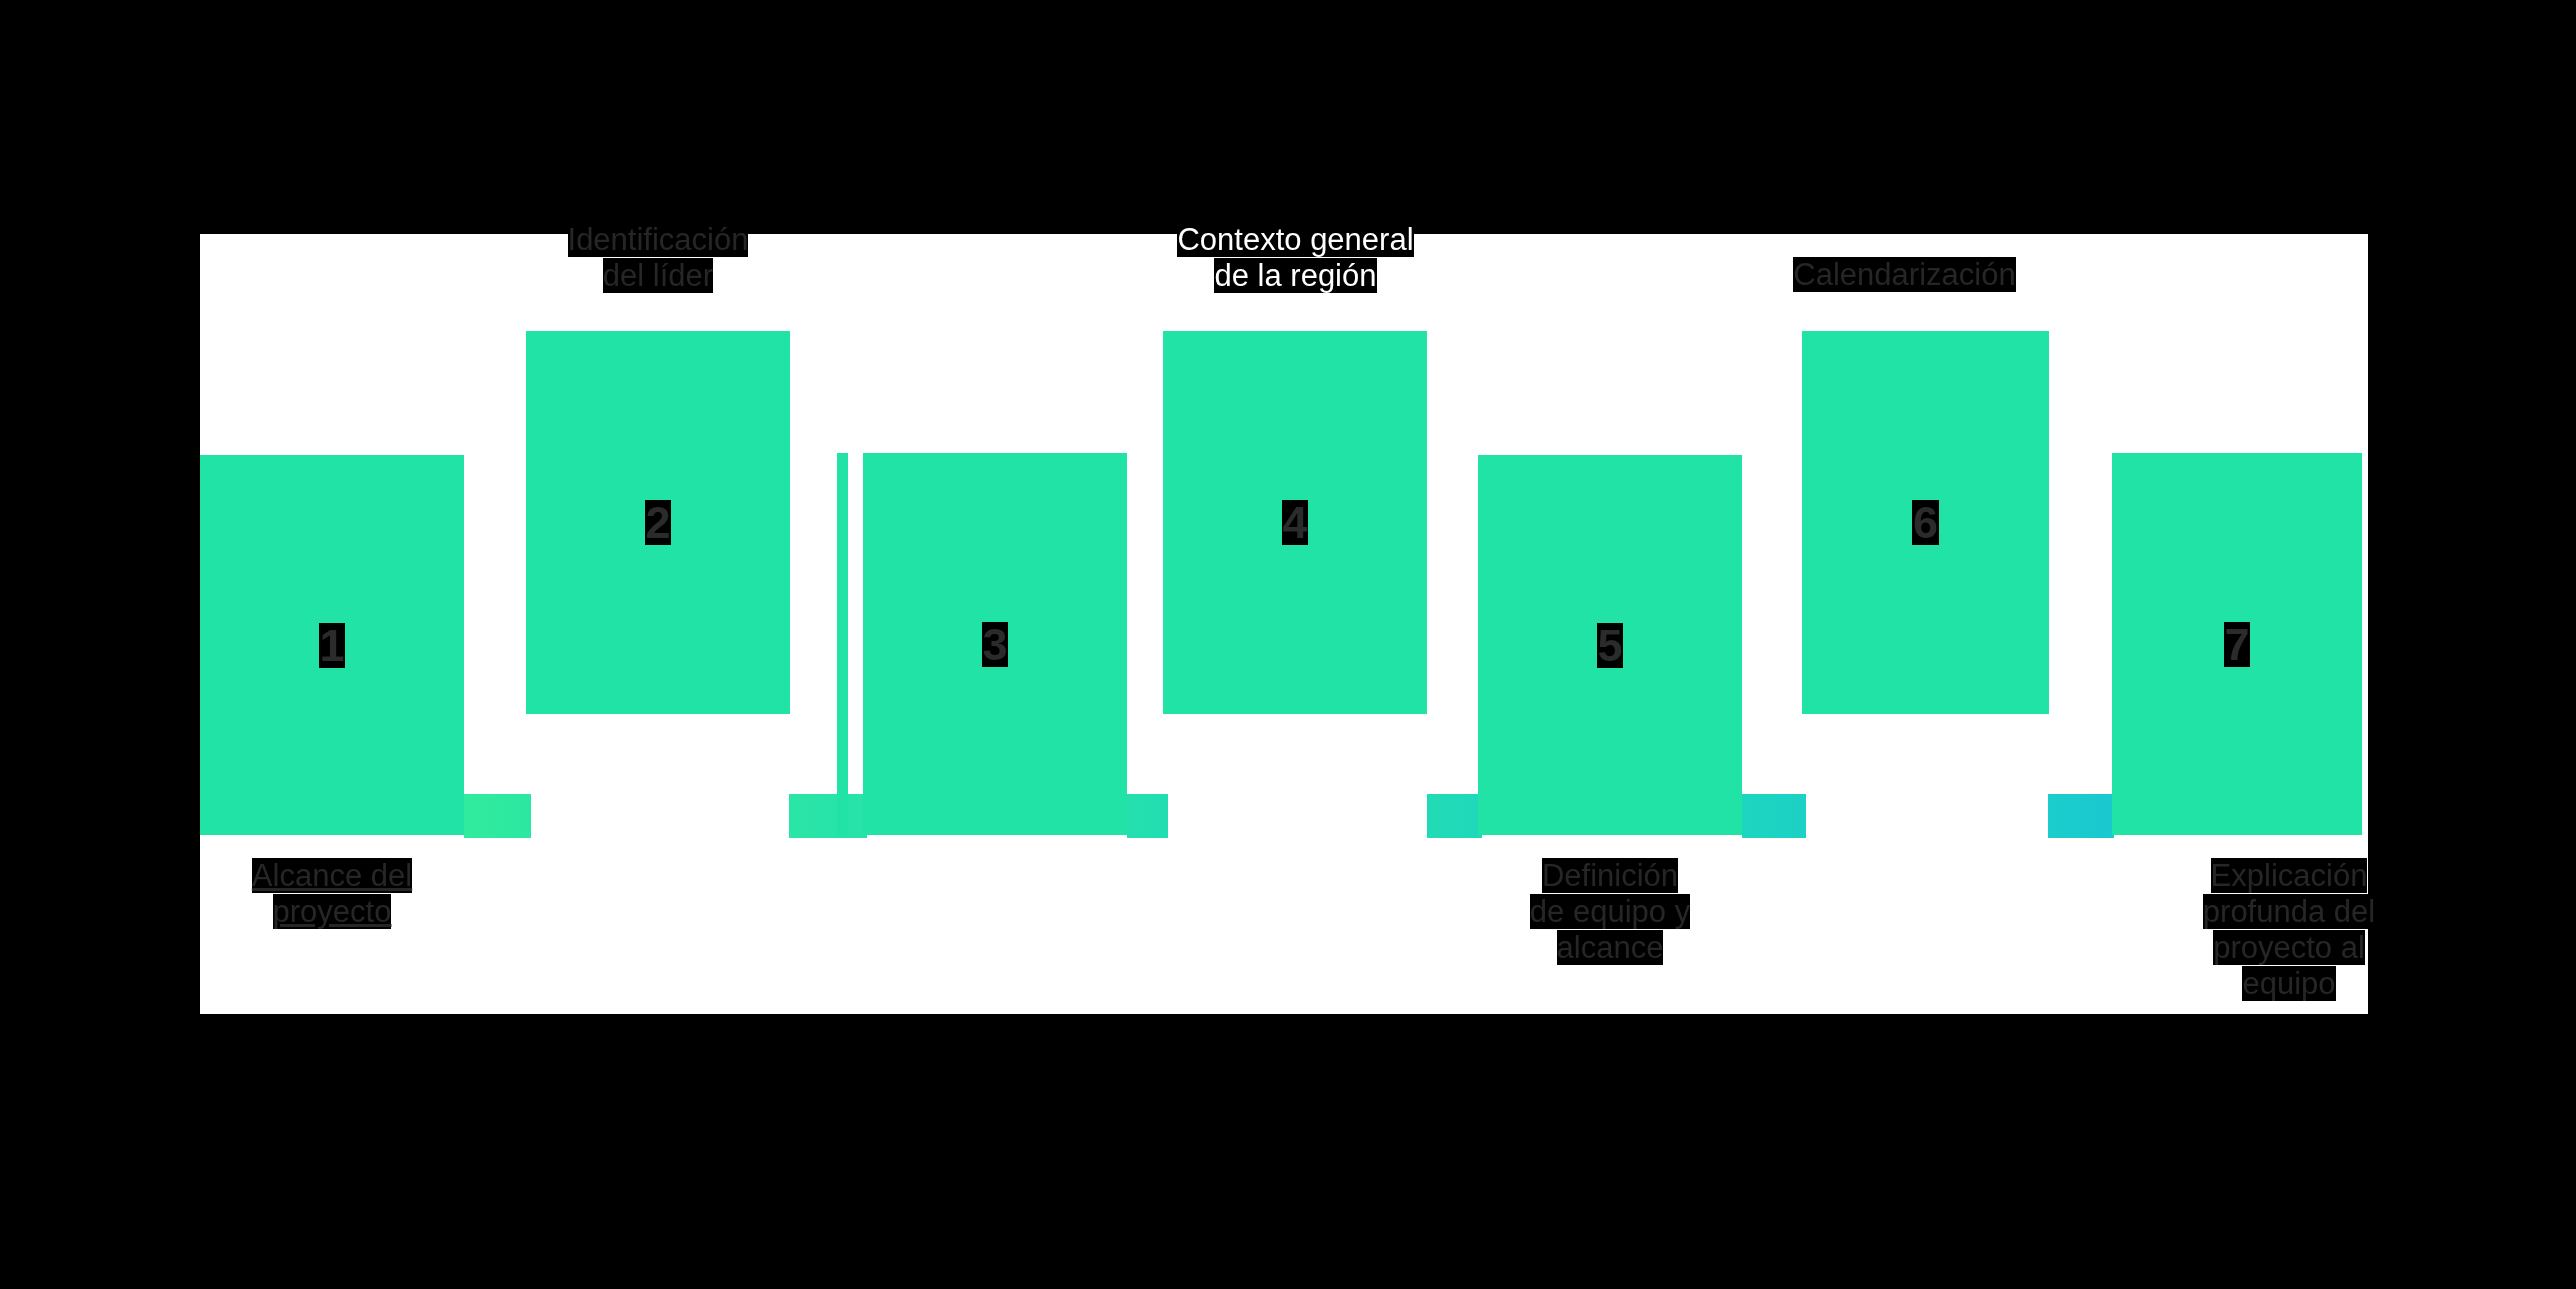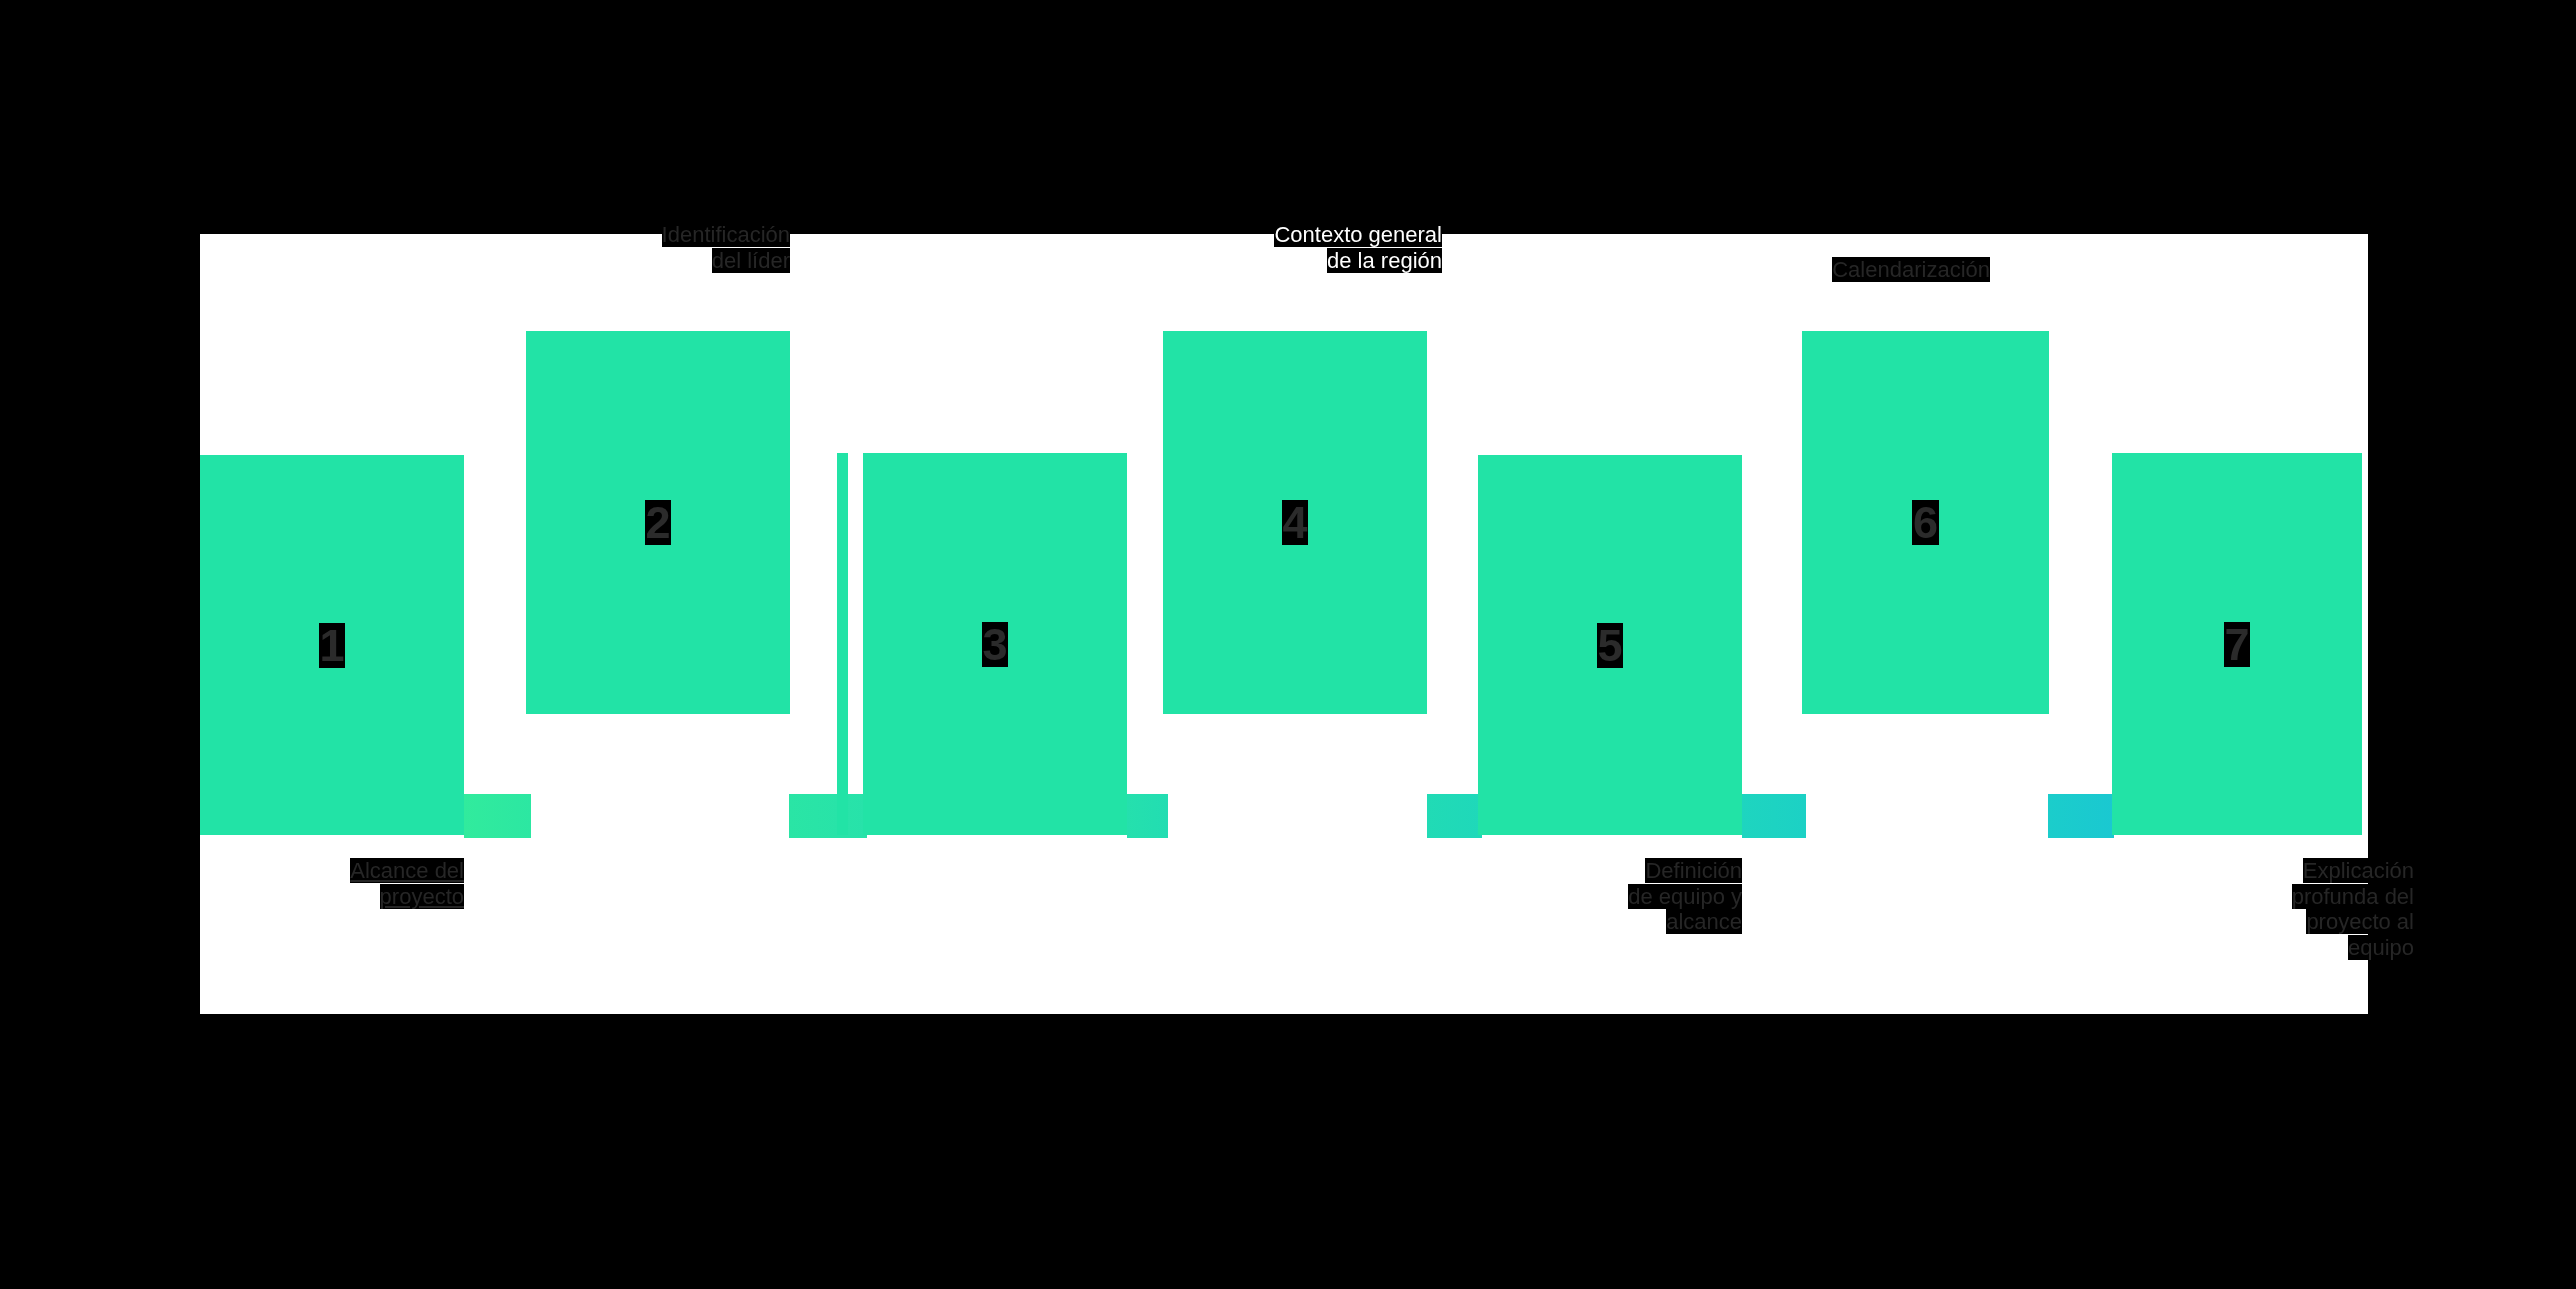--- a/index.html
+++ b/index.html
@@ -30,23 +30,23 @@
   
   .sliver{position:absolute;background:#22e3a6;}
 
   
   .connector{position:absolute;height:44px;top:560px;}
 
   
   .label{
     position:absolute;
     color:#262626;
-    font-size:22px;
+    font-size:31px;
     line-height:1.16;
-    text-align:right;
+    text-align:center;
     white-space:pre-line;
   }
   .label .ln{display:block;}
   .label .ln > span{
     background:#000;           
     display:inline;
     -webkit-box-decoration-break:clone;
     box-decoration-break:clone;
   }
 </style>
@@ -85,18 +85,18 @@
       <span class="step-num">6</span>
     </div>
     <div class="step-box" id="b6" style="left: 1912px; top: 219px; width: 250px; height: 382px; background: rgb(34, 227, 166);">
       <span class="step-num">7</span>
     </div>
 
     <div class="label" id="l0" style="left: 0px; top: 624px; width: 264px; color: rgb(38, 38, 38); text-decoration: underline;"><span class="ln"><span>Alcance del</span></span><span class="ln"><span>proyecto</span></span></div>
     <div class="label" id="l1" style="left: 326px; top: -11.7px; width: 264px; color: rgb(38, 38, 38);"><span class="ln"><span>Identificación</span></span><span class="ln"><span>del líder</span></span></div>
     <div class="label" id="l3" style="left: 949px; top: -11.7px; width: 293px; color: #ffffff;"><span class="ln"><span>Contexto general</span></span><span class="ln"><span>de la región</span></span></div>
     <div class="label" id="l4" style="left: 1278px; top: 624px; width: 264px; color: rgb(38, 38, 38);"><span class="ln"><span>Definición</span></span><span class="ln"><span>de equipo y</span></span><span class="ln"><span>alcance</span></span></div>
-    <div class="label" id="l5" style="left: 1493px; top: 23.4px; width: 297px; color: rgb(38, 38, 38);"><span class="ln"><span>Calendarización</span></span></div>
+    <div class="label" id="l5" style="left: 1556px; top: 23.4px; width: 297px; color: rgb(38, 38, 38);"><span class="ln"><span>Calendarización</span></span></div>
     <div class="label" id="l6" style="left: 1964px; top: 624px; width: 250px; color: rgb(38, 38, 38);"><span class="ln"><span>Explicación</span></span><span class="ln"><span>profunda del</span></span><span class="ln"><span>proyecto al</span></span><span class="ln"><span>equipo</span></span></div>
 
   </div>
 </div>
 
 
 </body></html>

